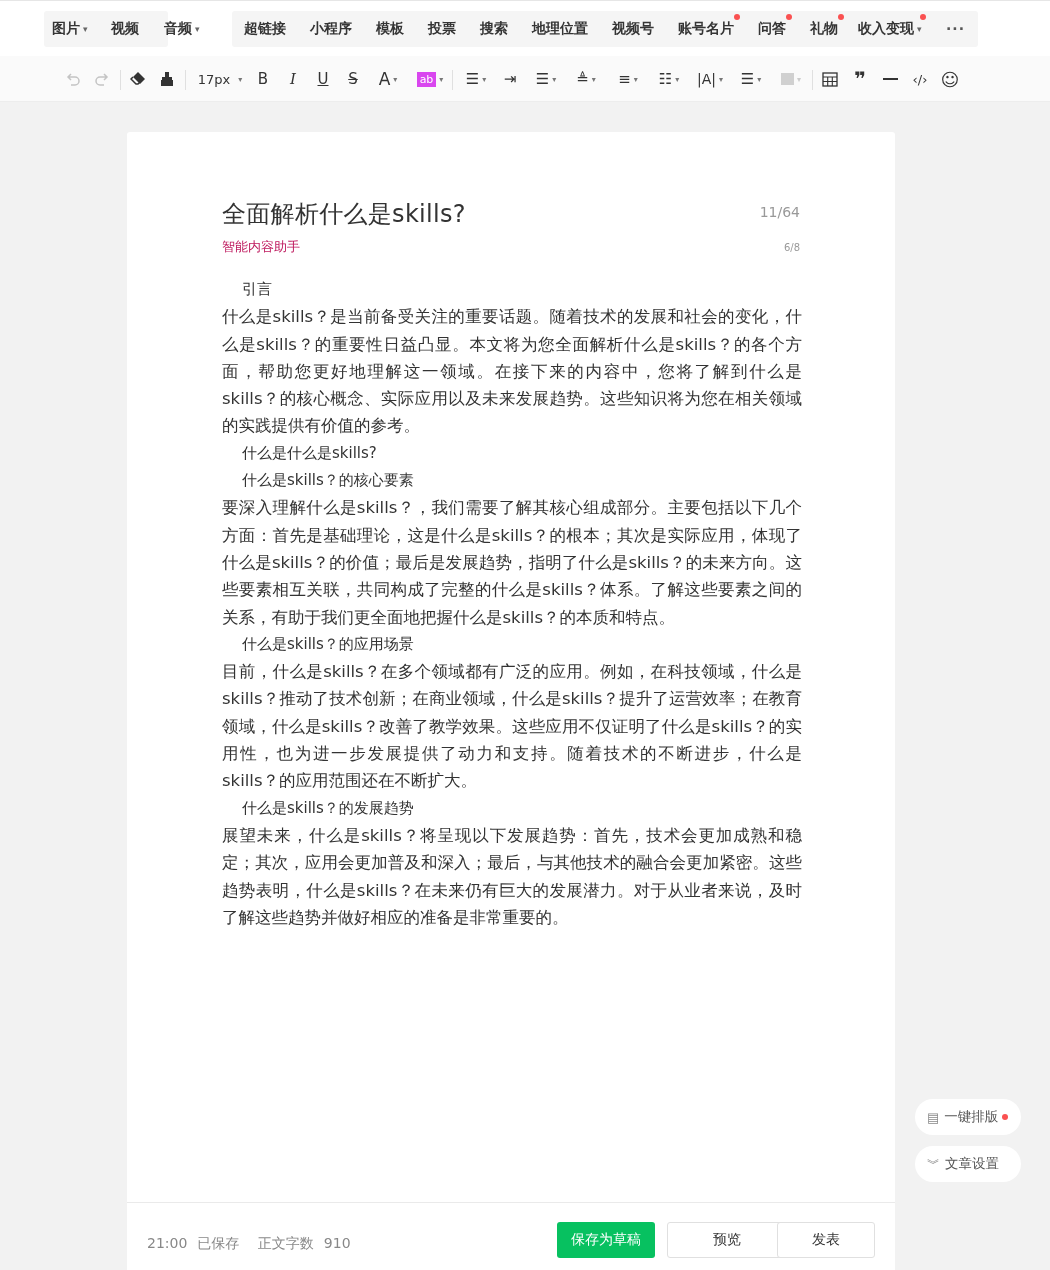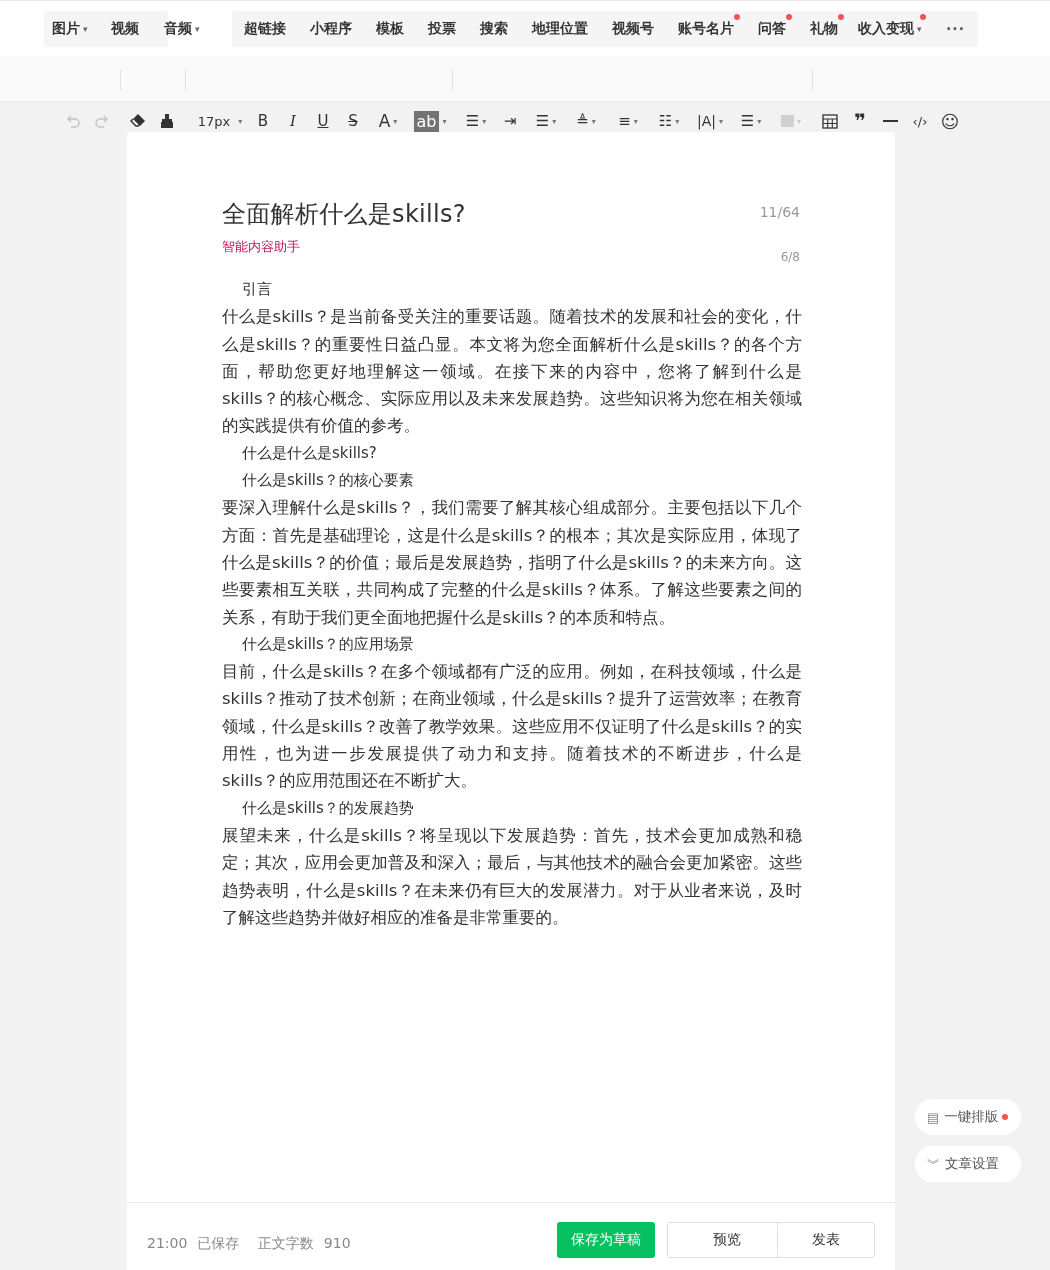--- a/index.html
+++ b/index.html
@@ -28,35 +28,35 @@
   .insert-item .dot {
     position: absolute; top: -6px; right: -6px; width: 6px; height: 6px;
     border-radius: 50%; background: #fa5151;
   }
   .toolbar {
     position: absolute; left: 0; top: 56px; width: 1050px; height: 46px;
     background: #fafafa; border-bottom: 1px solid #ededed;
   }
   .tb {
     position: absolute; top: 12px; height: 22px; display: flex; align-items: center;
-    justify-content: center; color: #333; font-size: 15px; cursor: pointer; margin-top: 42px;
+    justify-content: center; color: #333; font-size: 15px; cursor: pointer;
   }
   .tb.disabled { color: #c4c4c4; }
   .tb .caret { font-size: 8px; color: #777; margin-left: 3px; }
   .tb-sep { position: absolute; top: 14px; width: 1px; height: 20px; background: #e0e0e0; }
   .editor {
     position: absolute; left: 127px; top: 132px; width: 768px; height: 1138px;
     background: #fff; border-radius: 3px 3px 0 0; overflow: hidden;
   }
   .title-row { position: absolute; left: 95px; top: 66px; width: 578px; }
   .article-title { font-size: 24px; color: #333; font-family: "DejaVu Sans", sans-serif; letter-spacing: 0.3px; }
   .title-count { position: absolute; right: 0; top: 6px; font-size: 14px; color: #999; }
   .author-row { position: absolute; left: 95px; top: 106px; width: 578px; }
   .author { font-size: 13px; color: #be185d; }
-  .author-count { position: absolute; right: 0; top: 12px; font-size: 12px; color: #999; }
+  .author-count { position: absolute; right: 0; top: 4px; font-size: 10px; color: #999; }
   .content {
     position: absolute; left: 95px; top: 144px; width: 580px;
     font-size: 16.5px; line-height: 27.3px; color: #333; text-align: justify;
   }
   .content .h { font-size: 15px; line-height: 27.3px; margin-left: 20px; }
   .footer {
     position: absolute; left: 127px; top: 1202px; width: 768px; height: 68px;
     background: #fff; border-top: 1px solid #eaeaea;
   }
   .footer-status { position: absolute; left: 20px; top: 32px; font-size: 14px; color: #888; }
@@ -179,21 +179,21 @@
       <span>U</span>
     </div>
   <div class="tb" style="left:343px;width:20px;text-decoration:line-through;">
       <span>S</span>
     </div>
   <div class="tb" style="left:373px;width:30px;font-size:17px;">
       <span>A</span>
       <span class="caret">▾</span>
     </div>
   <div class="tb" style="left:414px;width:32px;">
-      <span style="background:#737373;color:#fff;font-size:16px;padding:1px 3px;">ab</span>
+      <span style="background:#d946ef;color:#fff;font-size:11px;padding:1px 3px;">ab</span>
       <span class="caret">▾</span>
     </div>
   <div class="tb-sep" style="left:452px;"></div>
   <div class="tb" style="left:461px;width:30px;">
       <span>☰</span>
       <span class="caret">▾</span>
     </div>
   <div class="tb" style="left:500px;width:20px;">
       <span>⇥</span>
     </div>

